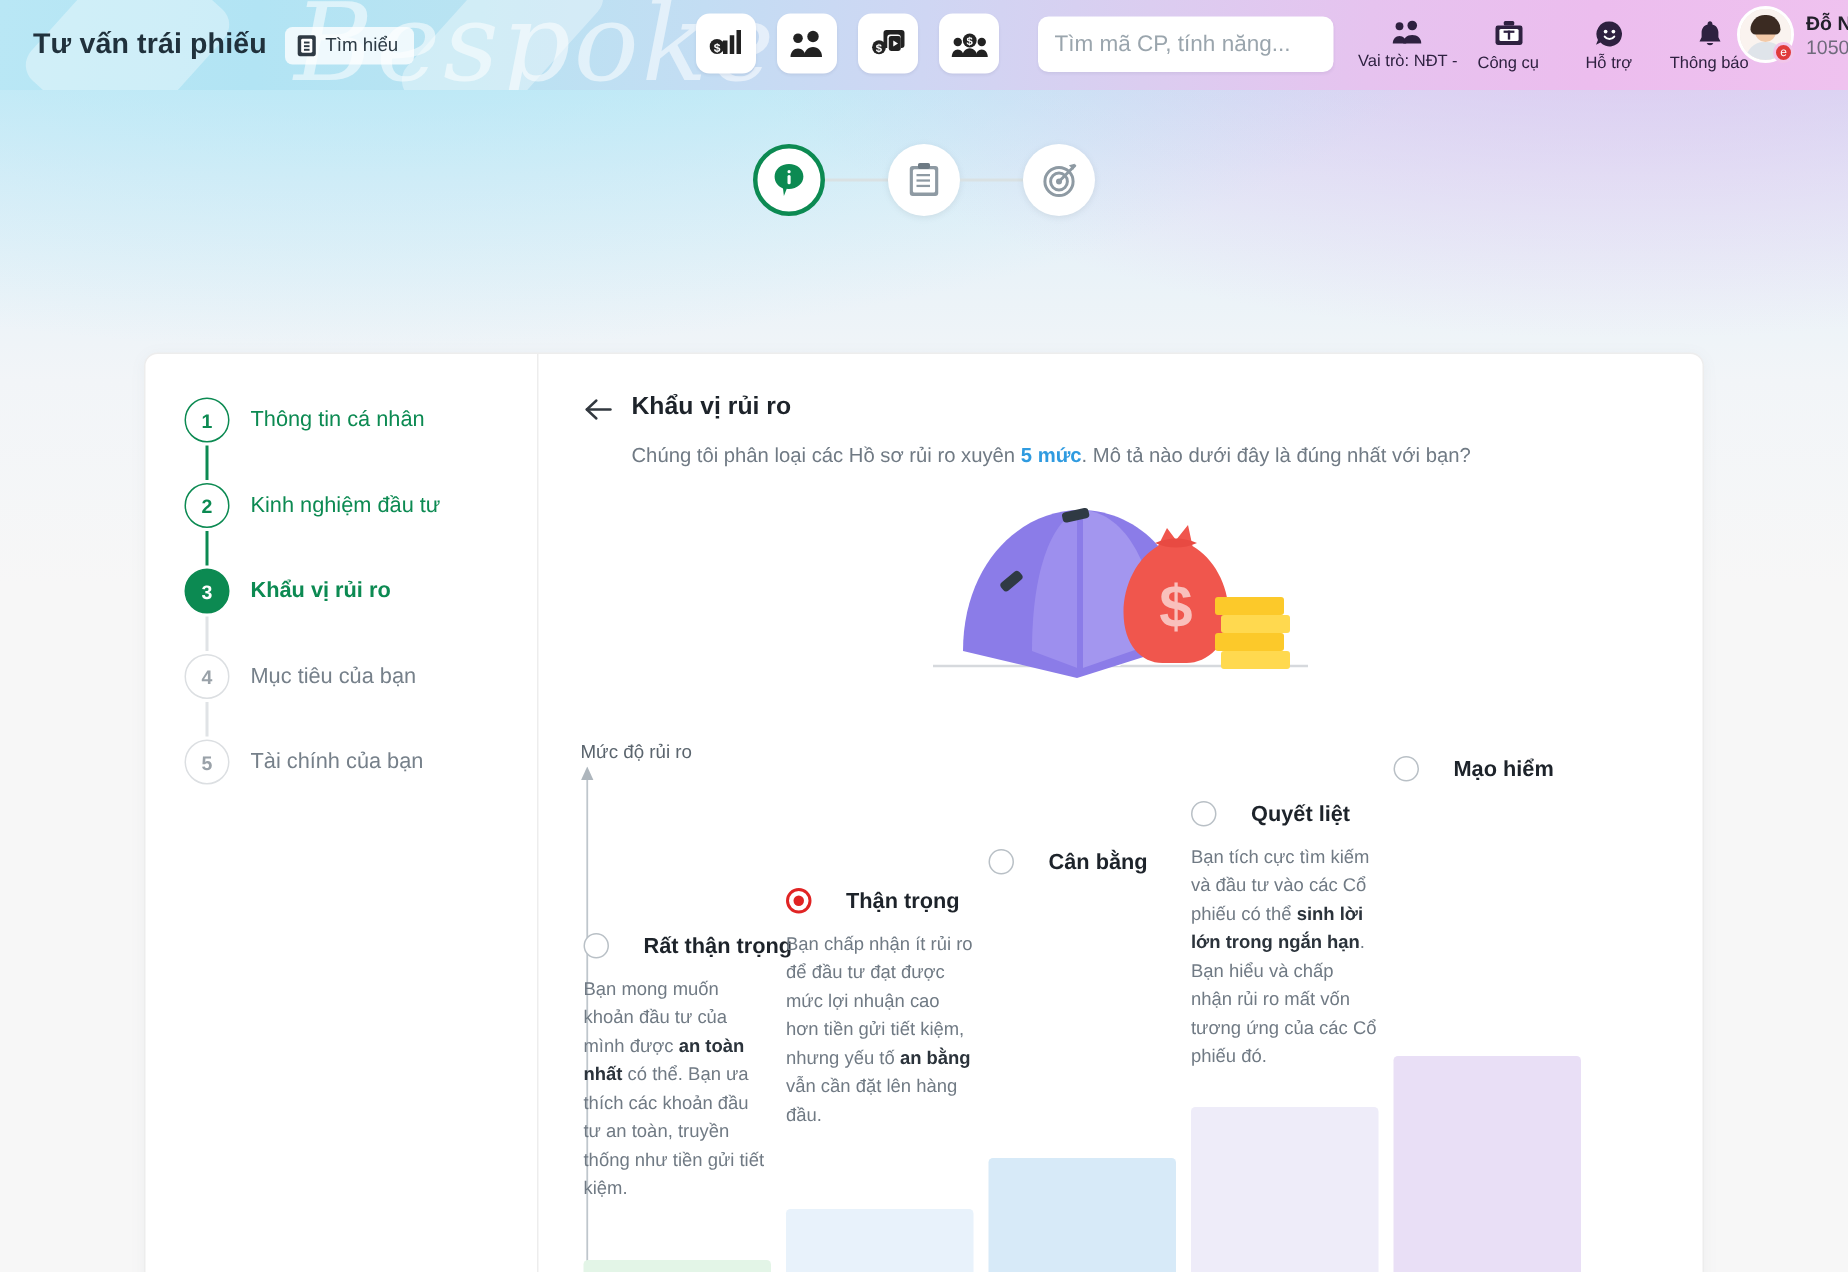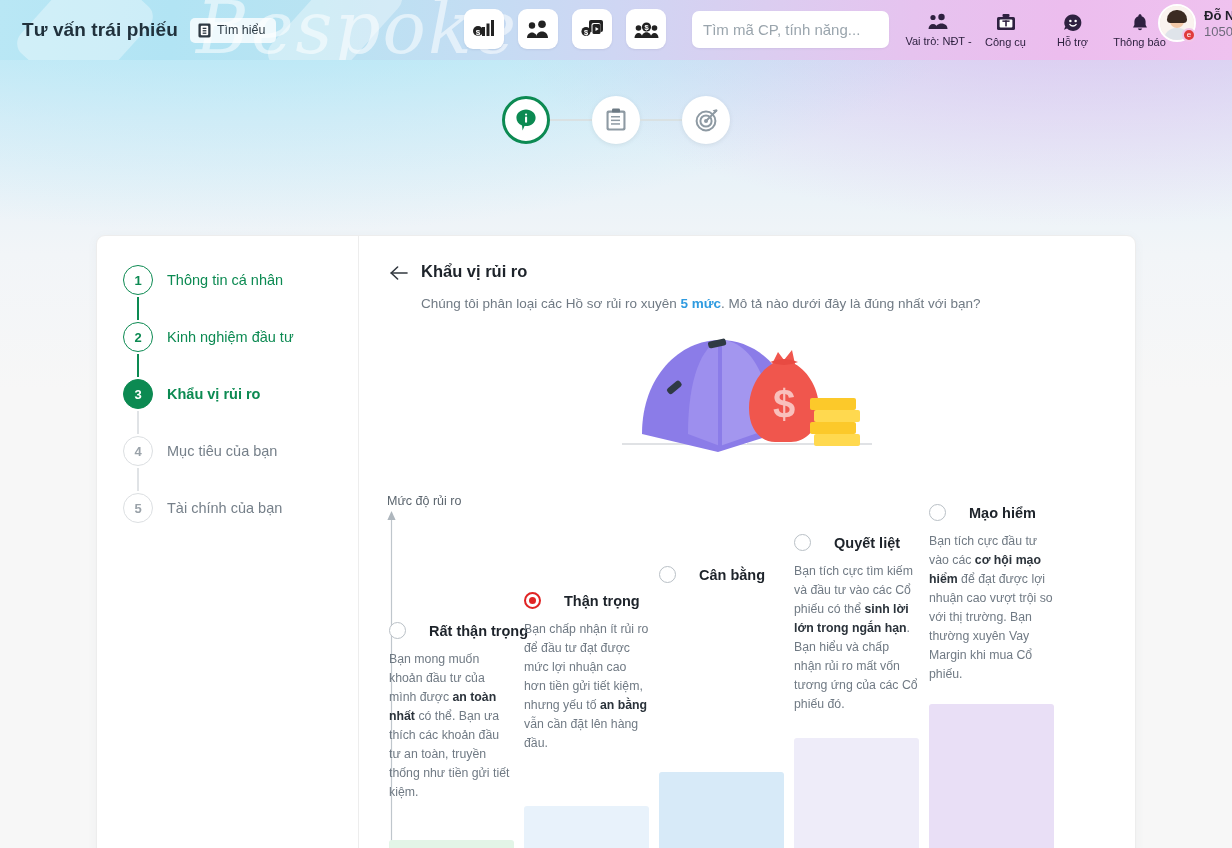--- a/index.html
+++ b/index.html
@@ -518,21 +518,20 @@
                 <div class="opt-name">Quyết liệt</div>
               </div>
               <div class="opt-desc"><span>Bạn tích cực tìm kiếm và đầu tư vào các Cổ phiếu có thể </span><b>sinh lời lớn trong ngắn hạn</b><span>. Bạn hiểu và chấp nhận rủi ro mất vốn tương ứng của các Cổ phiếu đó.</span></div>
             </div>
             <div style="position: absolute; left: 435px; bottom: 0px; width: 125px; height: 118px; background: rgb(238, 236, 249); border-radius: 3px;"></div>
             <div class="opt" style="left: 570px; top: 10px;">
               <div class="opt-head">
                 <div class="radio"></div>
                 <div class="opt-name">Mạo hiểm</div>
               </div>
-              <div class="opt-desc"><span>Bạn tích cực đầu tư vào các </span><b>cơ hội mạo hiểm</b><span> để đạt được lợi nhuận cao vượt trội so với thị trường. Bạn thường xuyên Vay Margin khi mua Cổ phiếu.</span></div>
             </div>
             <div style="position: absolute; left: 570px; bottom: 0px; width: 125px; height: 152px; background: rgb(233, 223, 246); border-radius: 3px;"></div>
           </div>
       </div>
 
     </div>
   </div>
 </div>
 
 </body></html>

